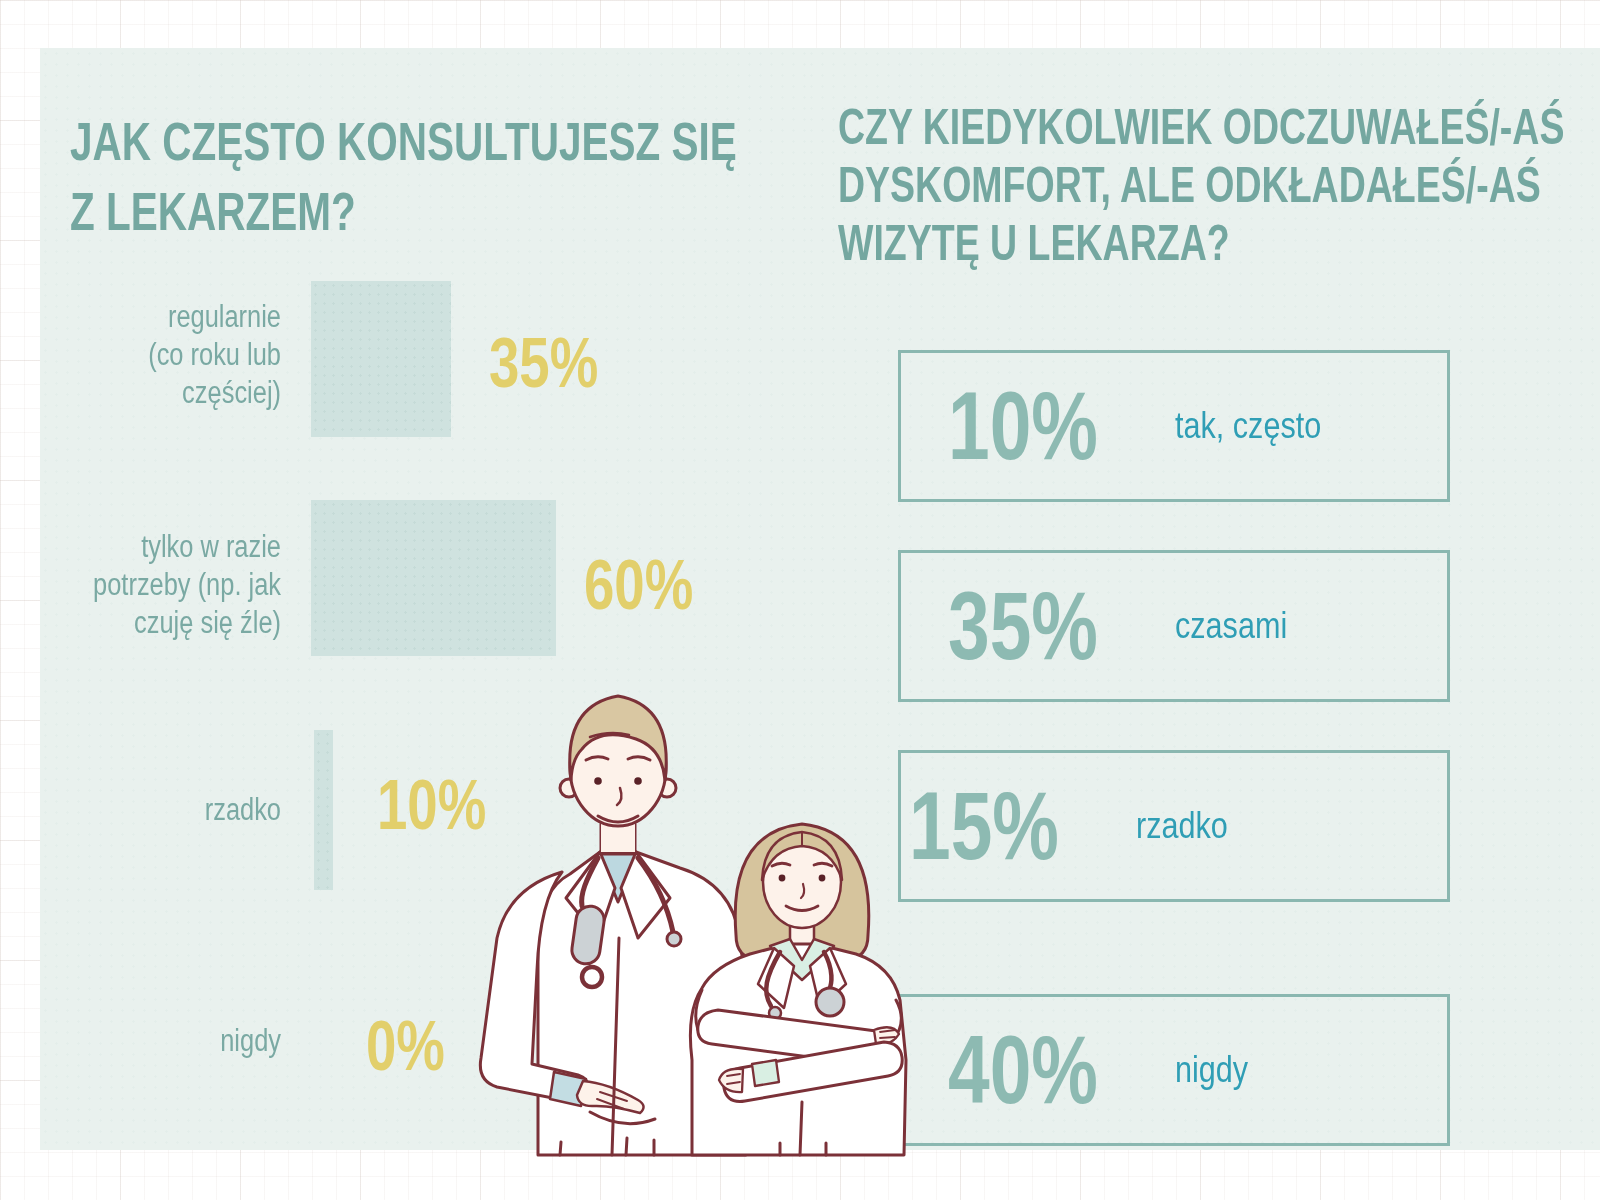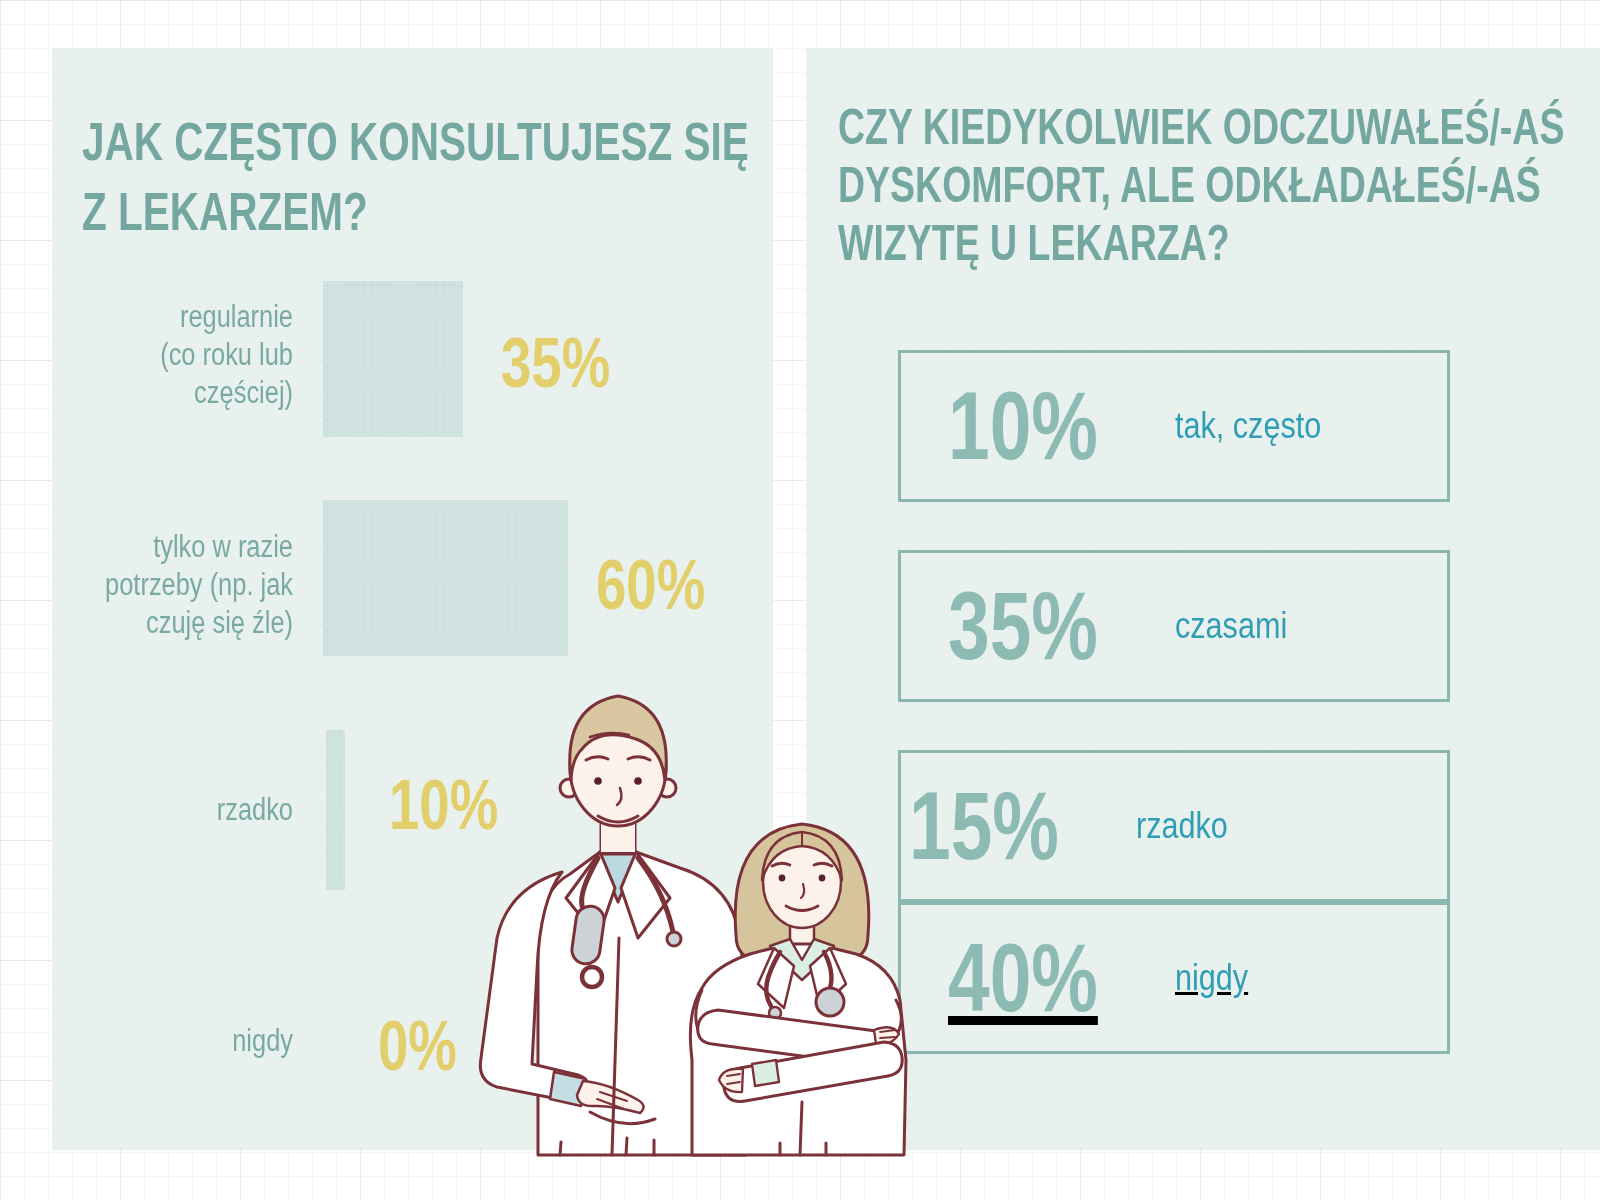--- a/index.html
+++ b/index.html
@@ -12,21 +12,21 @@
       linear-gradient(90deg, rgba(214,204,198,0.30) 1px, transparent 1px),
       linear-gradient(rgba(214,204,198,0.16) 1px, transparent 1px),
       linear-gradient(90deg, rgba(214,204,198,0.16) 1px, transparent 1px);
     background-size:120px 120px,120px 120px,24px 24px,24px 24px;
   }
   .panel{
     position:absolute;top:48px;height:1102px;background:#e9f1ee;z-index:1;
     background-image:radial-gradient(rgba(130,170,163,0.05) 1.2px, transparent 1.2px);
     background-size:11px 11px;
   }
-  #left-panel{left:52px;width:721px;}
+  #left-panel{left:40px;width:721px;padding-left:48px;}
   #right-panel{left:806px;width:854px;}
 
   .panel-title{position:absolute;font-weight:bold;color:#74a7a0;
     transform:scaleX(0.75);transform-origin:left top;white-space:nowrap;}
   #left-title{left:30px;top:58px;font-size:54px;line-height:70px;}
   #right-title{left:32px;top:50px;font-size:50px;line-height:58px;}
   .panel-title span{display:block;}
 
   .bar-label{position:absolute;left:0;width:241px;text-align:right;color:#7aa9a3;
     font-size:31px;line-height:38px;transform:scaleX(0.82);transform-origin:right center;}
@@ -44,21 +44,21 @@
   #label-3{top:743px;}
   #label-4{top:974px;}
   #value-1{left:449px;top:280px;}
   #value-2{left:544px;top:502px;}
   #value-3{left:337px;top:722px;}
   #value-4{left:326px;top:963px;}
 
   .answer-box{position:absolute;left:92px;width:552px;height:152px;
     border:3px solid #8ab7b0;box-sizing:border-box;
     display:flex;align-items:center;padding-left:47px;}
-  #box-1{top:302px;} #box-2{top:502px;} #box-3{top:702px;padding-left:8px;} #box-4{top:854px;text-decoration:underline;}
+  #box-1{top:302px;} #box-2{top:502px;} #box-3{top:702px;padding-left:8px;} #box-4{top:946px;}
   .box-value{width:227px;font-weight:bold;color:#8dbab2;font-size:96px;line-height:96px;
     transform:scaleX(0.78);transform-origin:left center;white-space:nowrap;}
   .box-label{color:#2f9eb5;font-size:36px;line-height:40px;
     transform:scaleX(0.85);transform-origin:left center;white-space:nowrap;}
 
   #doctors{position:absolute;left:440px;top:640px;width:470px;height:520px;z-index:5;}
 </style>
 </head>
 <body>
 

